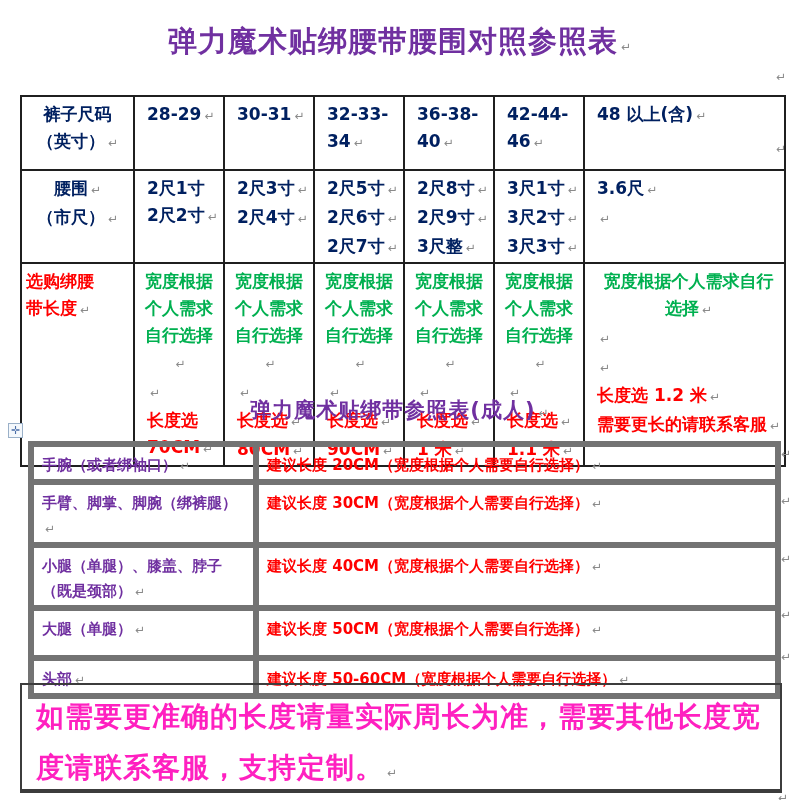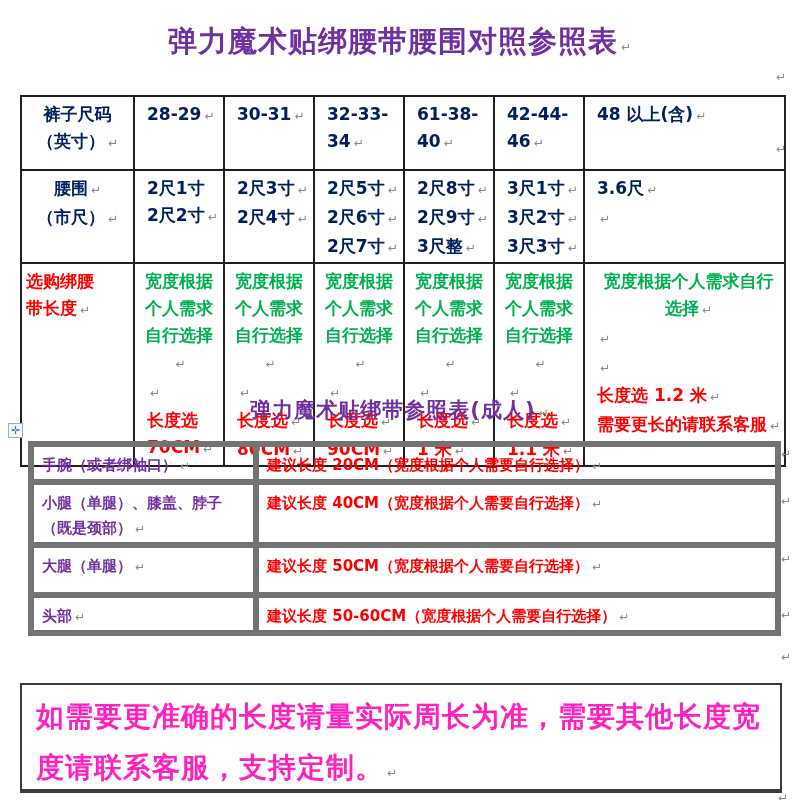--- a/index.html
+++ b/index.html
@@ -93,21 +93,21 @@
           <div class="cell-line"><span>28-29</span><span class="pm">↵</span></div>
         </td>
     <td>
           <div class="cell-line"><span>30-31</span><span class="pm">↵</span></div>
         </td>
     <td>
       <div class="cell-line">32-33-</div>
       <div class="cell-line"><span>34</span><span class="pm">↵</span></div>
     </td>
     <td>
-      <div class="cell-line">61-38-</div>
+      <div class="cell-line">36-38-</div>
       <div class="cell-line"><span>40</span><span class="pm">↵</span></div>
     </td>
     <td>
       <div class="cell-line">42-44-</div>
       <div class="cell-line"><span>46</span><span class="pm">↵</span></div>
     </td>
     <td>
           <div class="cell-line"><span>48 以上(含)</span><span class="pm">↵</span></div>
         </td>
   </tr>
@@ -215,20 +215,24 @@
   <colgroup>
       <col style="width:225px">
       <col style="width:522px">
     </colgroup>
   <tbody>
       <tr style="height:38px">
     <td class="part"><span>手腕（或者绑袖口）</span><span class="pm">↵</span></td>
     <td class="advice"><span>建议长度 20CM（宽度根据个人需要自行选择）</span><span class="pm">↵</span></td>
   </tr>
   <tr style="height:58px">
+    <td class="part"><span>手臂、脚掌、脚腕（绑裤腿）</span><span class="pm">↵</span></td>
+    <td class="advice"><span>建议长度 30CM（宽度根据个人需要自行选择）</span><span class="pm">↵</span></td>
+  </tr>
+  <tr style="height:58px">
     <td class="part"><span>小腿（单腿）、膝盖、脖子（既是颈部）</span><span class="pm">↵</span></td>
     <td class="advice"><span>建议长度 40CM（宽度根据个人需要自行选择）</span><span class="pm">↵</span></td>
   </tr>
   <tr style="height:50px">
     <td class="part"><span>大腿（单腿）</span><span class="pm">↵</span></td>
     <td class="advice"><span>建议长度 50CM（宽度根据个人需要自行选择）</span><span class="pm">↵</span></td>
   </tr>
   <tr style="height:32px">
     <td class="part"><span>头部</span><span class="pm">↵</span></td>
     <td class="advice"><span>建议长度 50-60CM（宽度根据个人需要自行选择）</span><span class="pm">↵</span></td>

